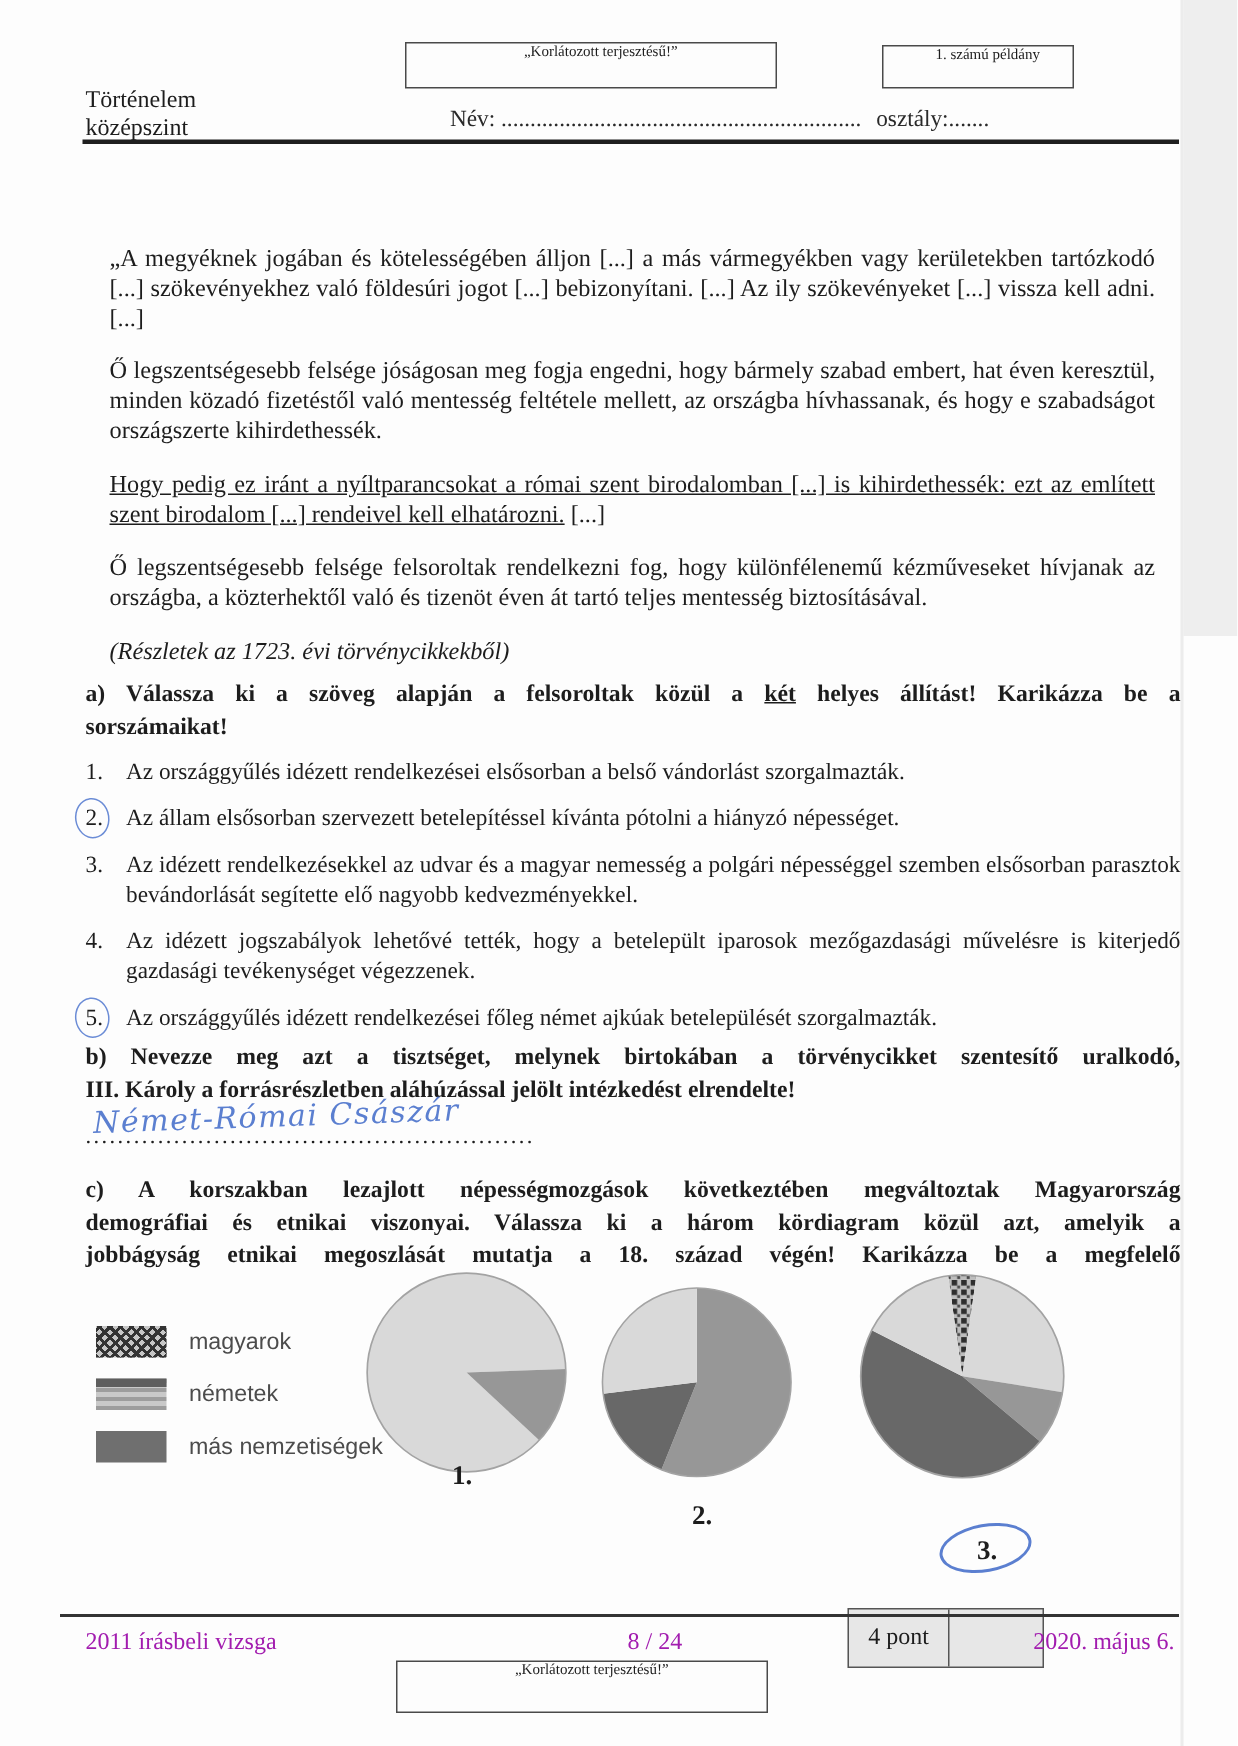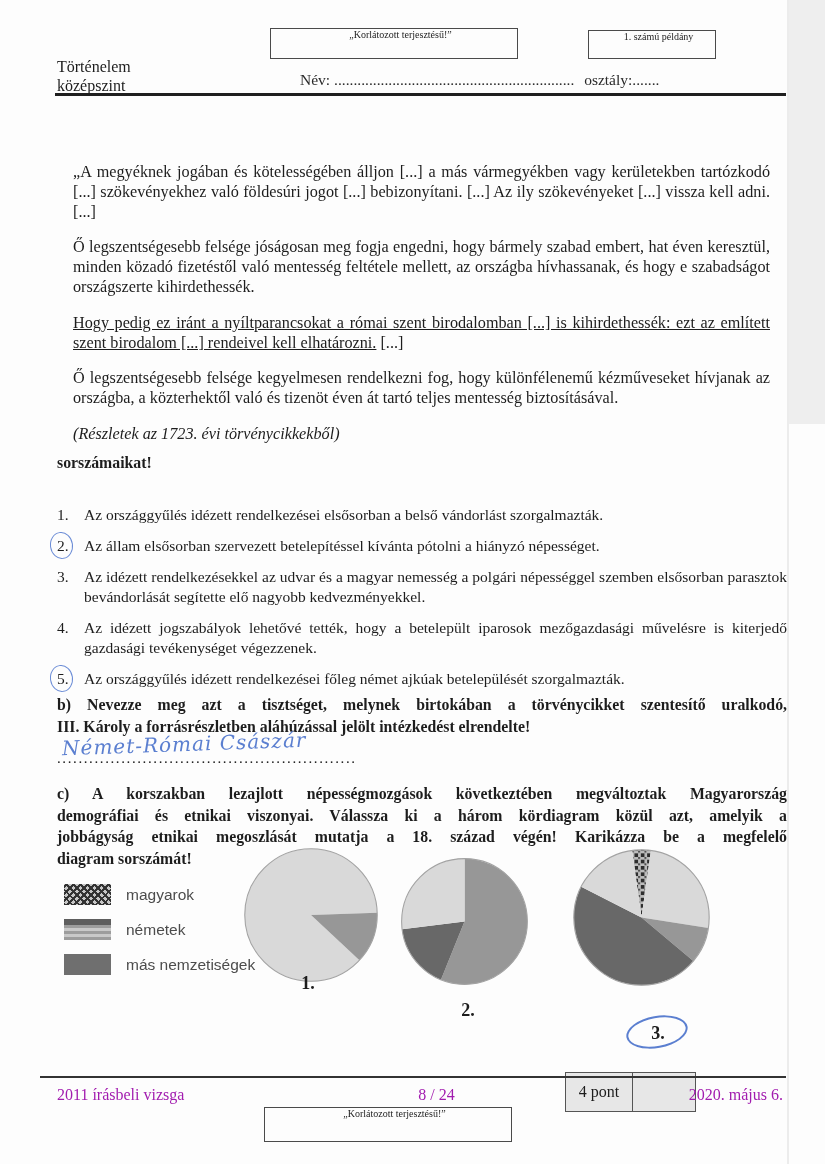--- a/index.html
+++ b/index.html
@@ -83,25 +83,26 @@
     <span style="margin-left:6px;">osztály:.......</span>
   </div>
 
   <div class="abs rule-top" style="left:55px;top:93px;width:731px;height:3px;"></div>
 
 
   <div class="abs quote" style="left:57px;top:147px;width:729px;">
     <p>„A megyéknek jogában és kötelességében álljon [...] a más vármegyékben vagy kerületekben tartózkodó [...] szökevényekhez való földesúri jogot [...] bebizonyítani. [...] Az ily szökevényeket [...] vissza kell adni. [...]</p>
     <p>Ő legszentségesebb felsége jóságosan meg fogja engedni, hogy bármely szabad embert, hat éven keresztül, minden közadó fizetéstől való mentesség feltétele mellett, az országba hívhassanak, és hogy e szabadságot országszerte kihirdethessék.</p>
     <p><span class="u">Hogy pedig ez iránt a nyíltparancsokat a római szent birodalomban [...] is kihirdethessék: ezt az említett szent birodalom [...] rendeivel kell elhatározni.</span><span> [...]</span></p>
-    <p>Ő legszentségesebb felsége kegyelmesen rendelkezni fog, hogy különfélenemű kézműveseket hívjanak az országba, a közterhektől való és tizenöt éven át tartó teljes mentesség biztosításával.</p>
+    <p>Ő legszentségesebb felsége felsoroltak rendelkezni fog, hogy különfélenemű kézműveseket hívjanak az országba, a közterhektől való és tizenöt éven át tartó teljes mentesség biztosításával.</p>
     <p class="src">(Részletek az 1723. évi törvénycikkekből)</p>
   </div>
 
   <div class="abs heading" style="left:57px;top:452px;width:730px;">
+    <div class="jl"><span>a) Válassza ki a szöveg alapján a felsoroltak közül a </span><span style="text-decoration:underline;">két</span><span> helyes állítást! Karikázza be a</span></div>
     <div>sorszámaikat!</div>
   </div>
 
   <div class="abs" style="left:57px;top:505px;width:730px;">
     <div class="stmt">
       <span class="num"><span>1.</span></span>
       <span class="txt">Az országgyűlés idézett rendelkezései elsősorban a belső vándorlást szorgalmazták.</span>
     </div>
     <div class="stmt">
       <span class="num"><span class="pen-circle"><span>2.</span></span></span>
@@ -126,21 +127,20 @@
     <div>III. Károly a forrásrészletben aláhúzással jelölt intézkedést elrendelte!</div>
   </div>
 
   <div class="abs handwriting" style="left:62px;top:732px;">Német-Római Császár</div>
   <div class="abs dotline" style="left:57px;top:750px;width:355px;">........................................................</div>
 
   <div class="abs heading" style="left:57px;top:783px;width:730px;">
     <div class="jl">c) A korszakban lezajlott népességmozgások következtében megváltoztak Magyarország</div>
     <div class="jl">demográfiai és etnikai viszonyai. Válassza ki a három kördiagram közül azt, amelyik a</div>
     <div class="jl">jobbágyság etnikai megoszlását mutatja a 18. század végén! Karikázza be a megfelelő</div>
-    <div>diagram sorszámát!</div>
   </div>
 
   <div class="abs" style="left:64px;top:884px;">
     <div class="legend-row">
       <span class="sw sw-magyarok"></span>
       <span class="legend-label">magyarok</span>
     </div>
     <div class="legend-row">
       <span class="sw sw-nemetek"></span>
       <span class="legend-label">németek</span>

